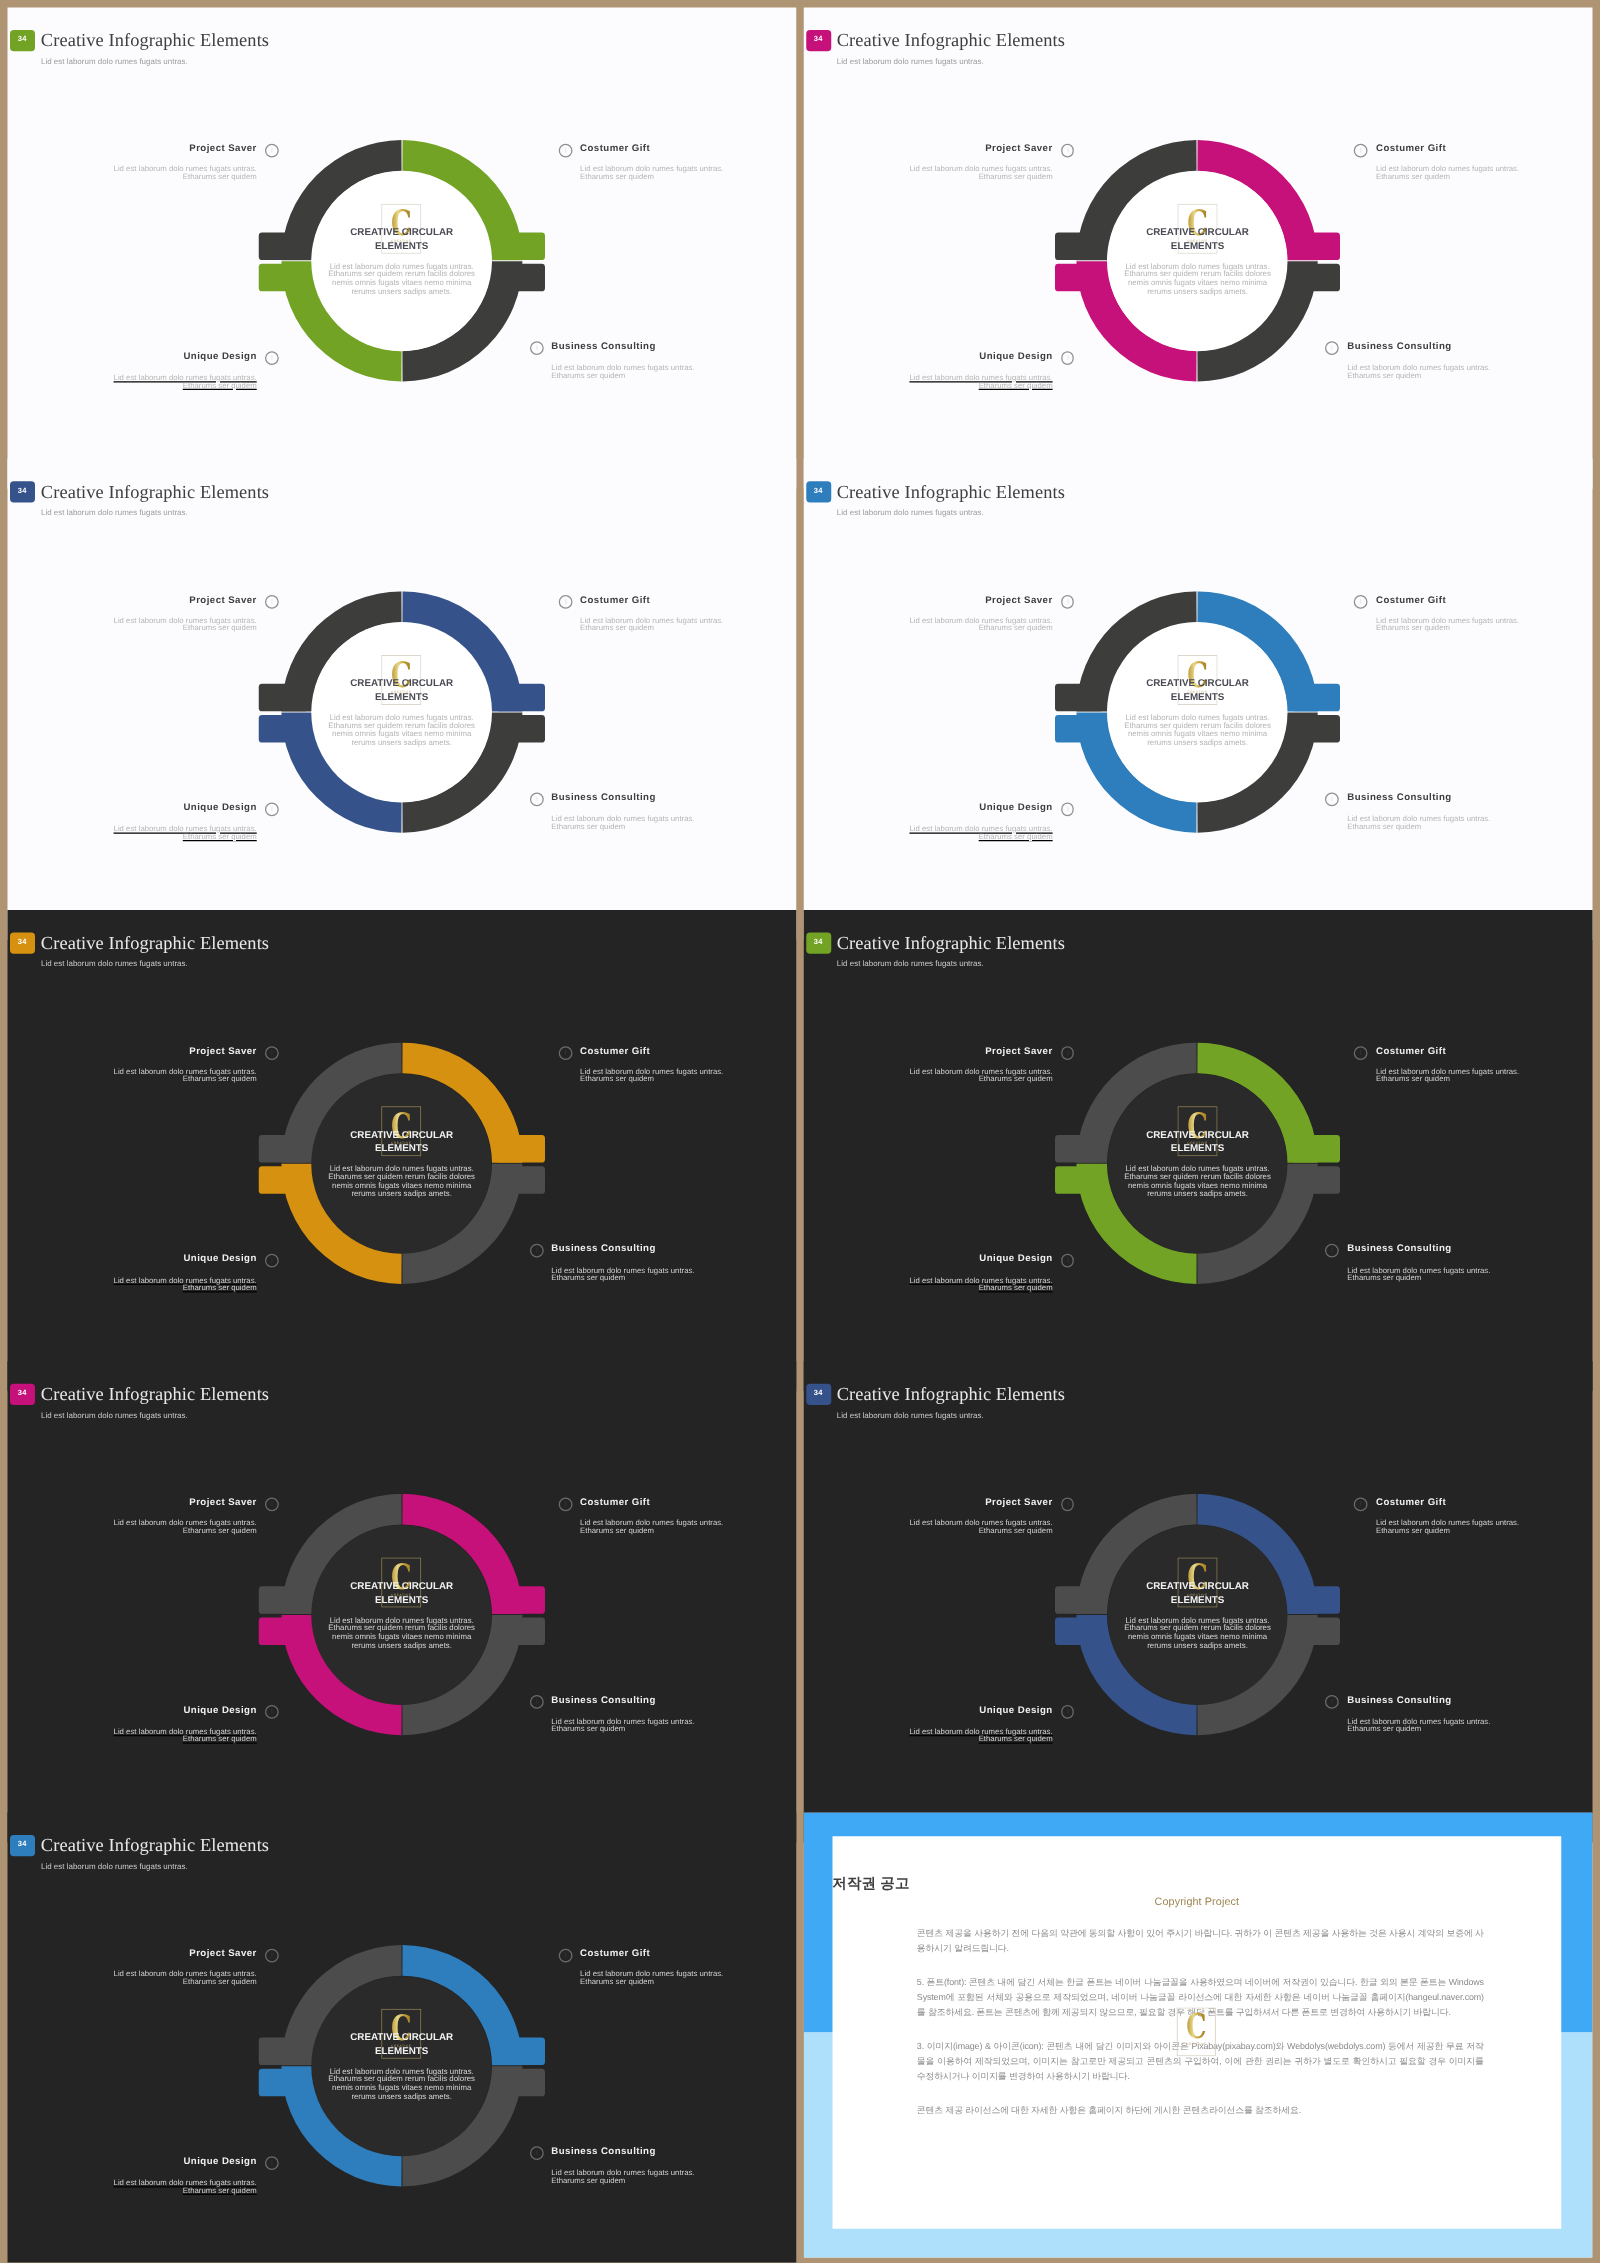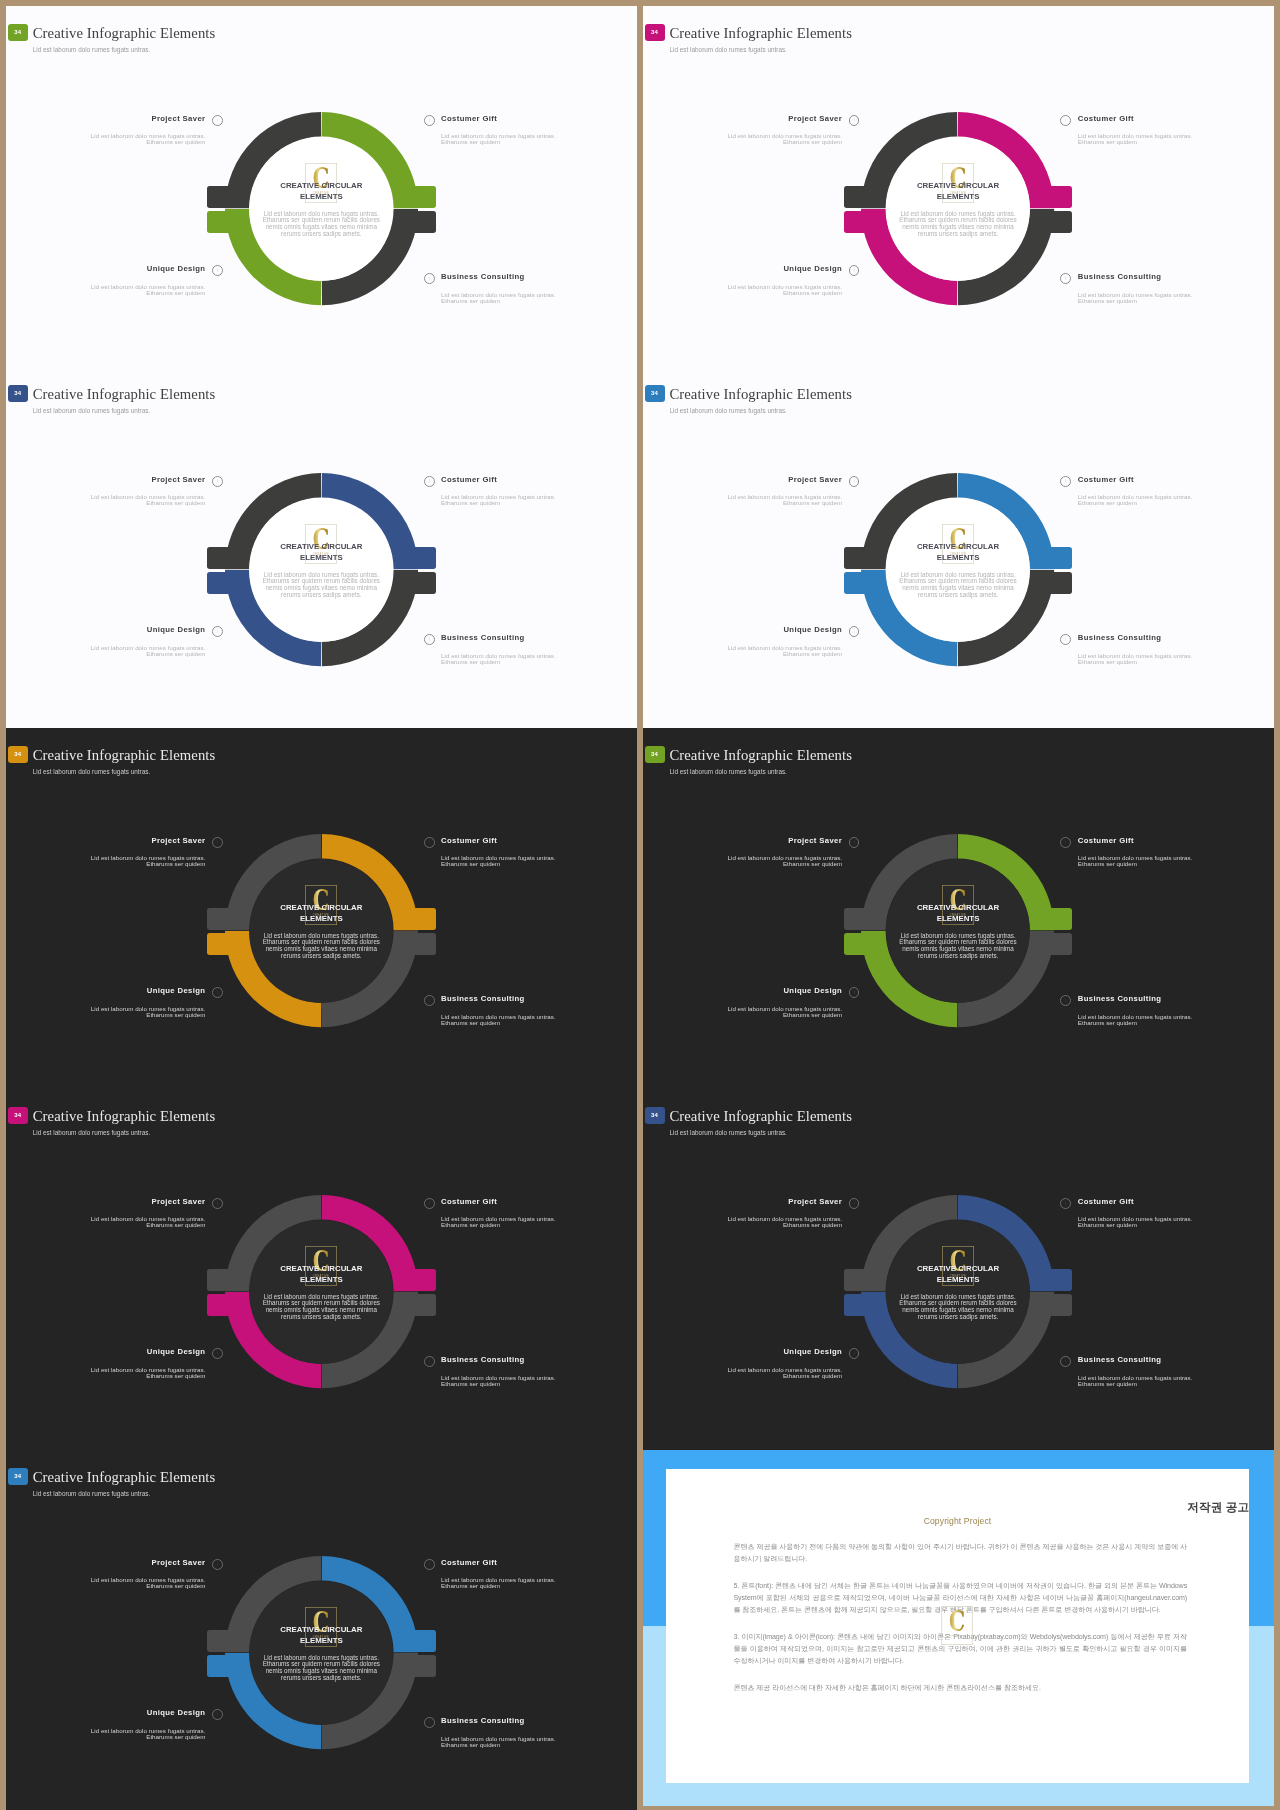--- a/index.html
+++ b/index.html
@@ -51,30 +51,30 @@
   .lbl.right .nm{left:0px;}
   .lbl.left .ds{padding-right:0;}
   .bullet{position:absolute;top:1.9px;width:10.9px;height:10.9px;border-radius:50%;
           border:1px solid #8d8d8d;box-sizing:border-box;}
     .bullet-inner{position:absolute;left:50%;top:2.3px;width:0.75px;height:3.8px;margin-left:-0.38px;opacity:.16;border-radius:.4px;}
   .lbl.left .bullet{right:-17.4px;}
   .lbl.right .bullet{left:-17.4px;}
 
   
   .lbl-tl{left:0.3px;top:106.8px;}
-  .lbl-tr{left:435px;top:106.8px;}
-  .lbl-bl{left:0.3px;top:257px;}
+  .lbl-tr{left:458px;top:106.8px;}
+  .lbl-bl{left:0.3px;top:273px;text-decoration:underline;}
   .lbl-br{left:435px;top:265.2px;}
 
   
   .cp{position:absolute;left:0;top:0;width:631.2px;height:356px;background:#ffffff;}
   .cp-band{position:absolute;left:0;top:0;width:631.2px;height:176px;background:#3fa9f5;}
   .cp-band2{position:absolute;left:0;top:176px;width:631.2px;height:180px;background:#aee0fb;}
   .cp-card{position:absolute;left:23.1px;top:19.1px;width:583.2px;height:314.4px;background:#fff;}
-  .cp-h1{position:absolute;left:0;top:32.3px;width:583.2px;text-align:right;
+  .cp-h1{position:absolute;left:0;top:32.3px;width:583.2px;text-align:left;
          font-size:11.6px;font-weight:700;color:#3f3f3f;letter-spacing:.1px;line-height:1;}
   .cp-h2{position:absolute;left:0;top:47.9px;width:583.2px;text-align:center;
          font-size:8.6px;color:#9c854f;letter-spacing:.1px;line-height:1;}
   .cp-body{position:absolute;left:67.6px;top:71.6px;width:453.6px;font-size:7.1px;line-height:12.2px;
            color:#8a8a8a;letter-spacing:-0.1px;text-align:justify;}
   .cp-body p{margin:0 0 14.5px 0;}
   .cp-logo{position:absolute;left:275.6px;top:137.4px;width:32px;height:39px;}
 </style>
 </head>
 <body>

